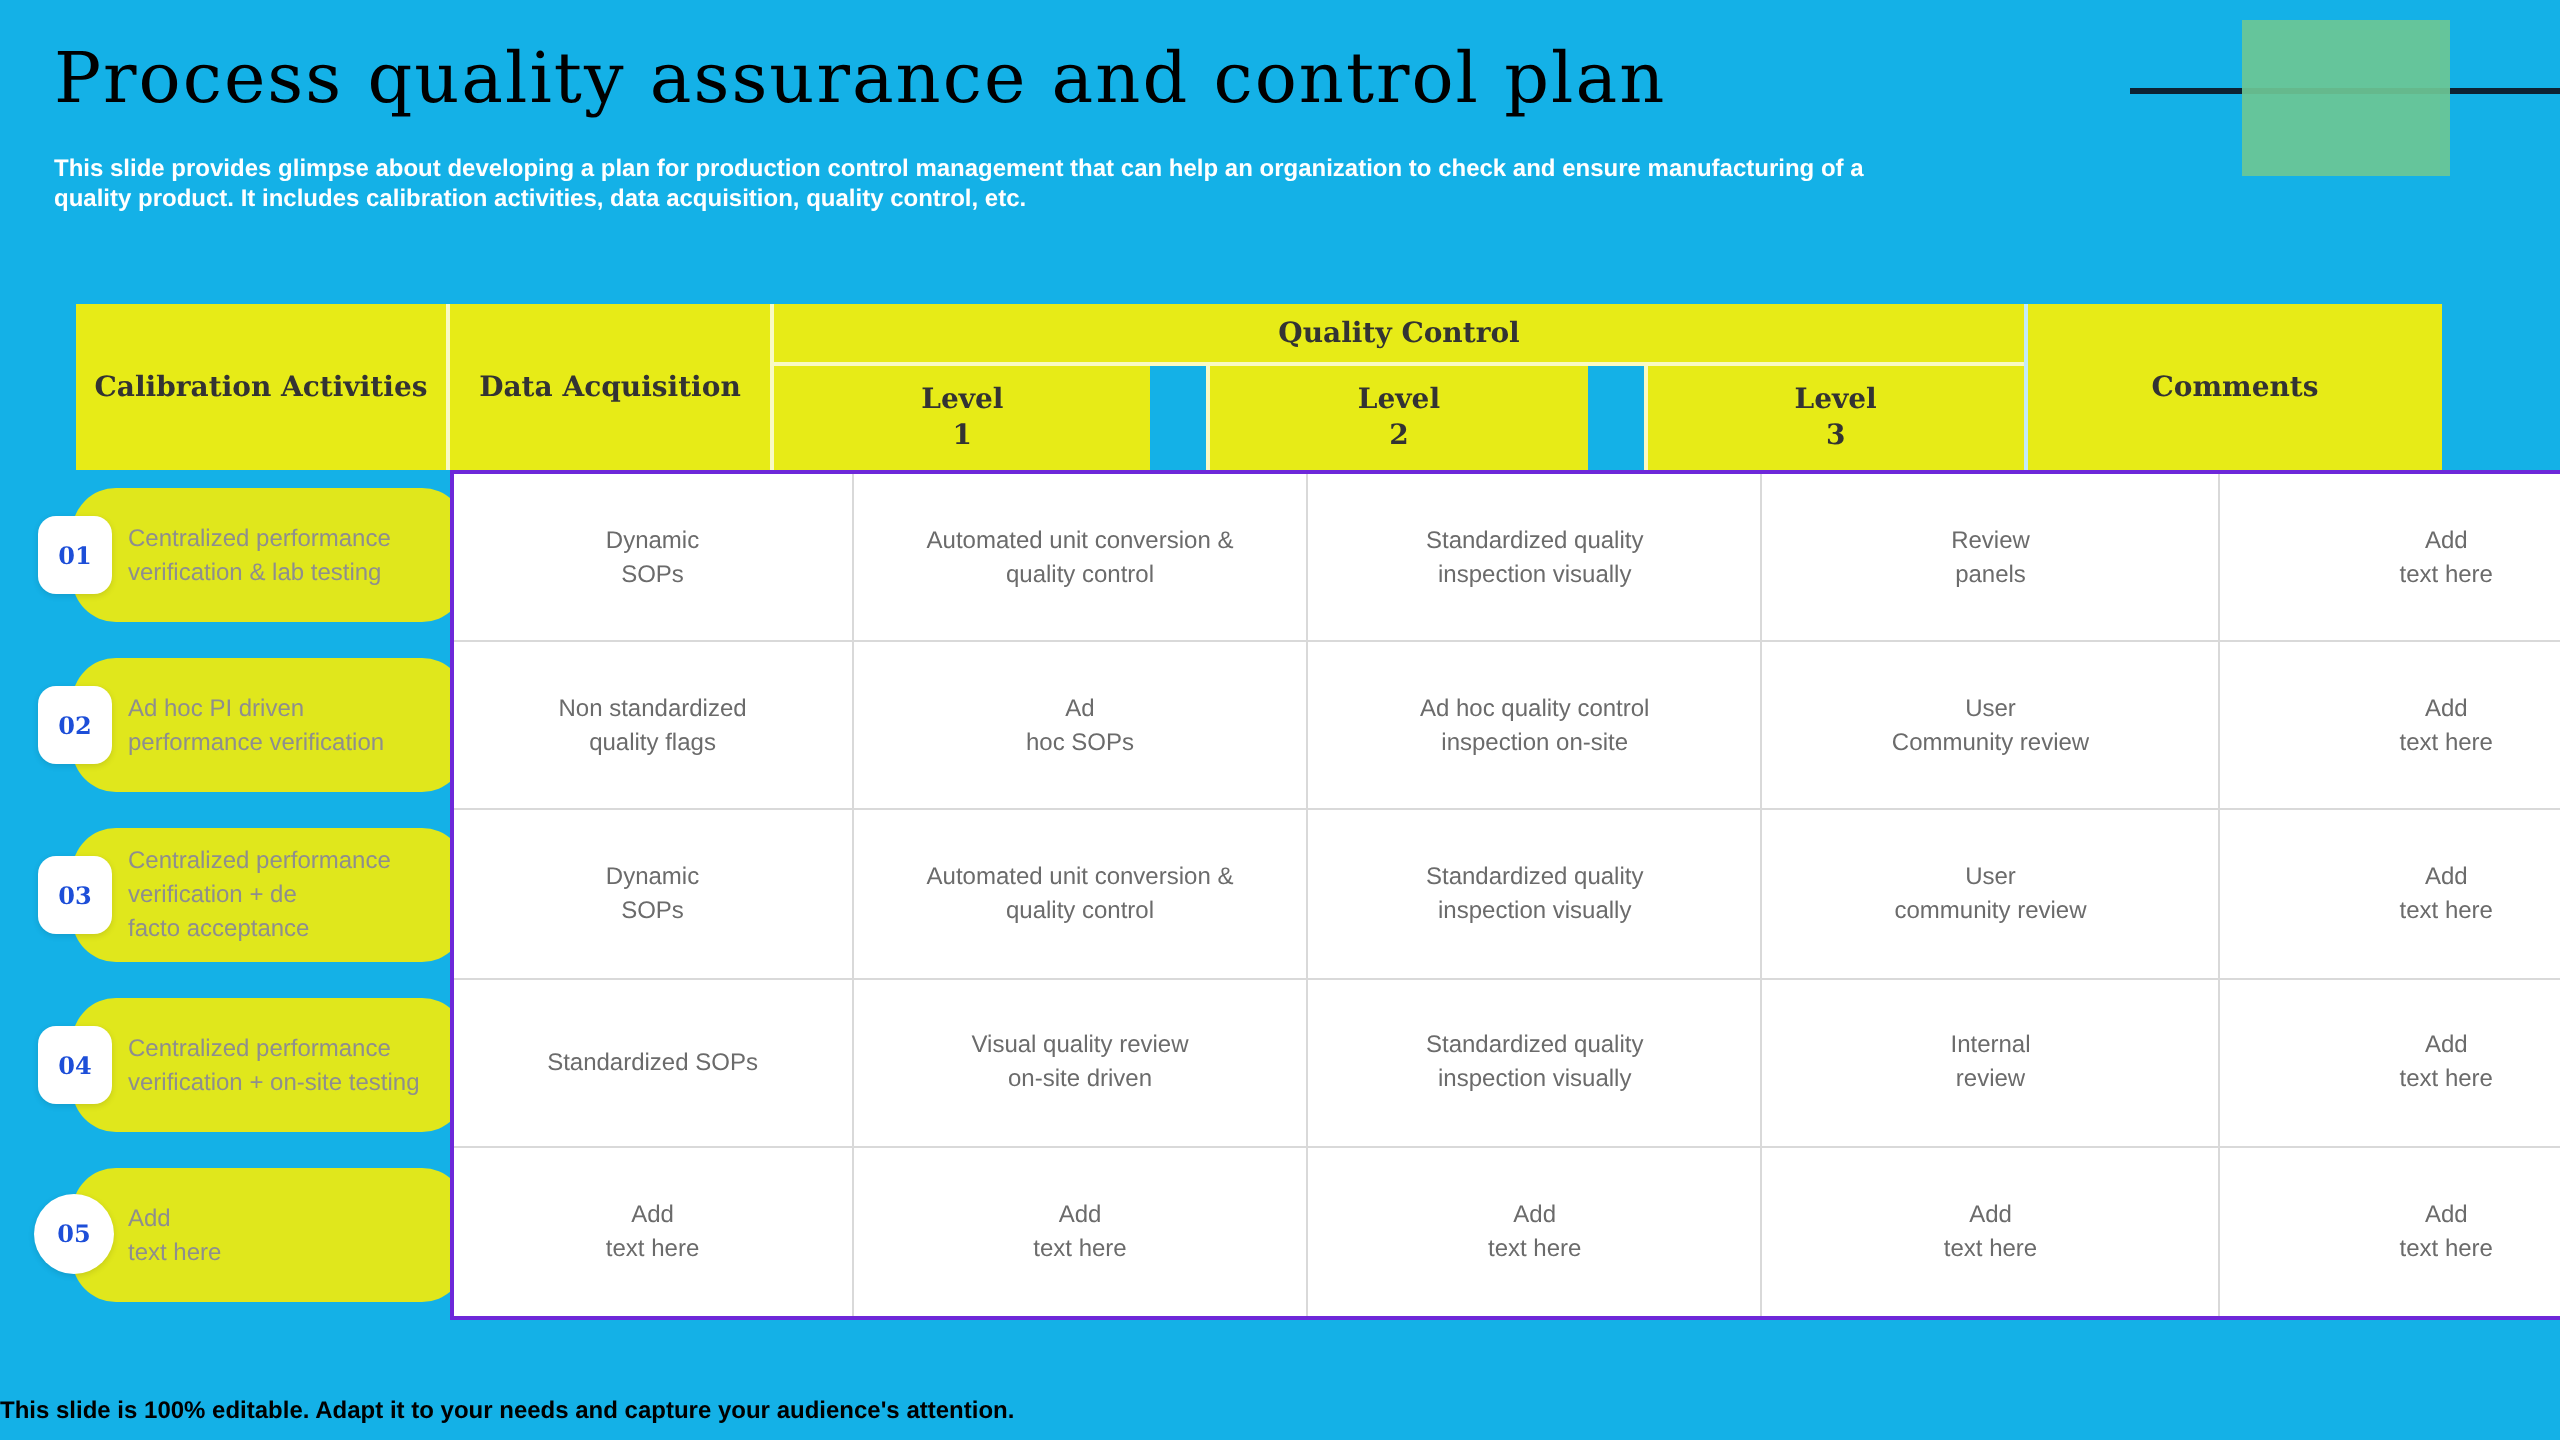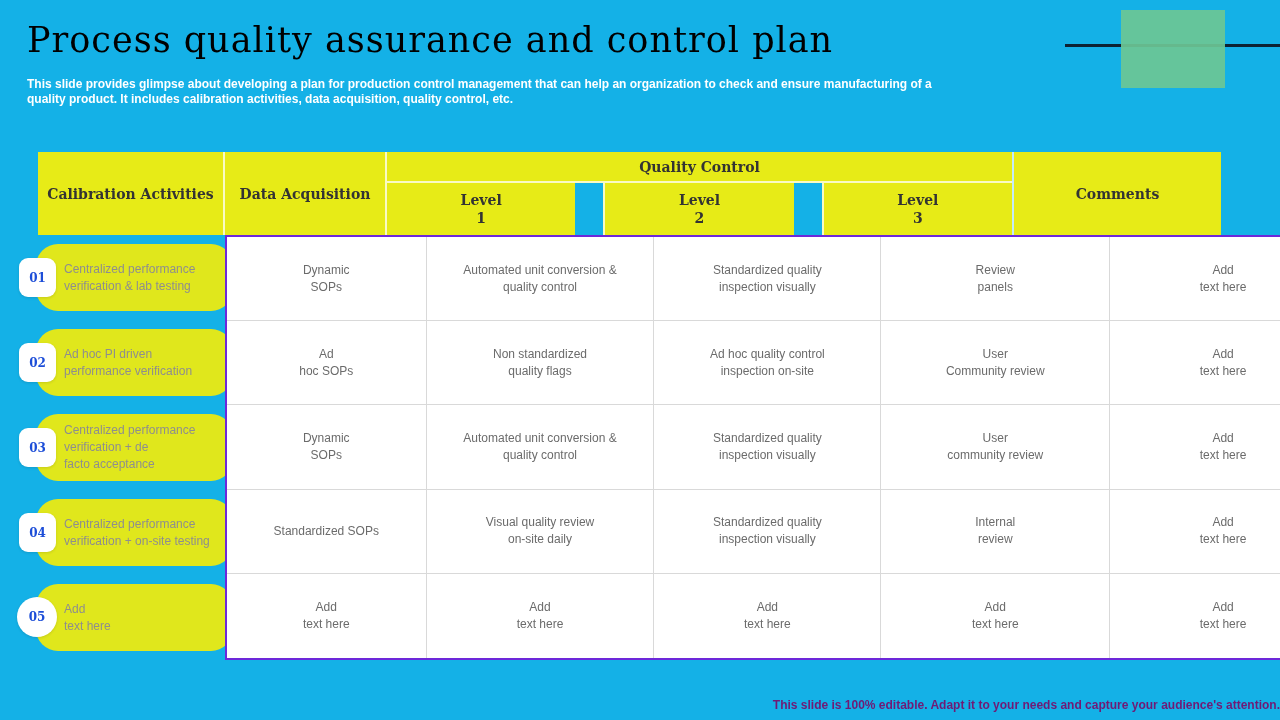--- a/index.html
+++ b/index.html
@@ -75,22 +75,22 @@
   }
   .badge {
     position:absolute; left:19px; top:23px; width:37px; height:39px;
     background:#ffffff; border-radius:9px;
     display:flex; align-items:center; justify-content:center;
     font-family:"DejaVu Serif", serif; font-weight:bold; font-size:12px;
     color:#1d4ed8; box-shadow:0 1px 3px rgba(0,0,0,0.12);
   }
   .badge.circle { border-radius:50%; width:40px; height:40px; left:17px; top:22px; }
   .footer {
-    position:absolute; left:0; right:0; top:698px; text-align:right;
-    font-size:12px; font-weight:bold; color:#701a75;
+    position:absolute; left:0; right:0; top:698px; text-align:left;
+    font-size:12px; font-weight:bold; color:#000000;
   }
 </style>
 </head>
 <body>
 
 <div class="slide">
 
   <div class="title">Process quality assurance and control plan</div>
   <div class="subtitle">This slide provides glimpse about developing a plan for production control management that can help an organization to check and ensure manufacturing of a quality product. It includes calibration activities, data acquisition, quality control, etc.</div>
 
@@ -146,45 +146,45 @@
 SOPs</div>
     <div class="cell">Automated unit conversion &amp;
 quality control</div>
     <div class="cell">Standardized quality
 inspection visually</div>
     <div class="cell">Review
 panels</div>
     <div class="cell">Add
 text here</div>
 
+    <div class="cell">Non standardized
+quality flags</div>
     <div class="cell">Ad
 hoc SOPs</div>
-    <div class="cell">Non standardized
-quality flags</div>
     <div class="cell">Ad hoc quality control
 inspection on-site</div>
     <div class="cell">User
 Community review</div>
     <div class="cell">Add
 text here</div>
 
     <div class="cell">Dynamic
 SOPs</div>
     <div class="cell">Automated unit conversion &amp;
 quality control</div>
     <div class="cell">Standardized quality
 inspection visually</div>
     <div class="cell">User
 community review</div>
     <div class="cell">Add
 text here</div>
 
     <div class="cell">Standardized SOPs</div>
     <div class="cell">Visual quality review
-on-site daily</div>
+on-site driven</div>
     <div class="cell">Standardized quality
 inspection visually</div>
     <div class="cell">Internal
 review</div>
     <div class="cell">Add
 text here</div>
 
     <div class="cell">Add
 text here</div>
     <div class="cell">Add

